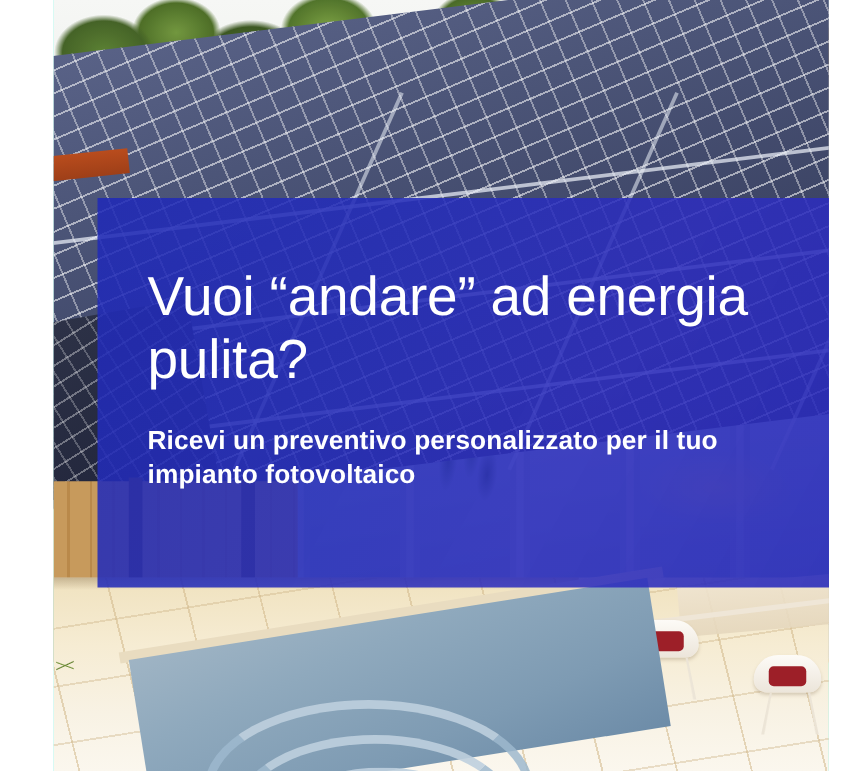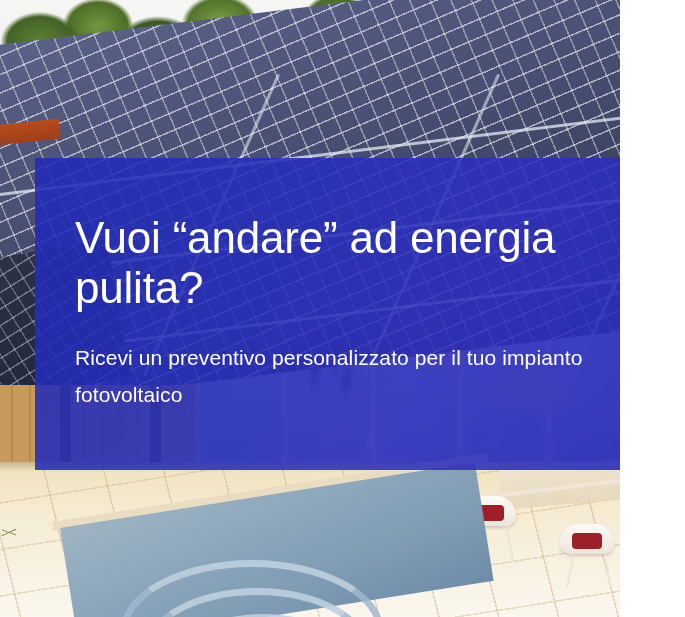--- a/index.html
+++ b/index.html
@@ -10,20 +10,21 @@
   body {
     font-family: "Liberation Sans", sans-serif;
   }
 
   .screenshot {
     position: relative;
     width: 620px;
     height: 617px;
     overflow: hidden;
     background: #5eead4;
+    margin-left: 43px;
   }
 
   
   .photo {
     position: absolute;
     inset: 0;
     overflow: hidden;
   }
 
   
@@ -363,22 +364,22 @@
     line-height: 50px;
     letter-spacing: -0.2px;
     white-space: pre-wrap;
   }
 
   .subhead {
     margin: 26px 0 0 0;
     color: #ffffff;
     font-family: "Liberation Sans", sans-serif;
     font-size: 21px;
-    font-weight: 400;
-    line-height: 37px;
+    font-weight: 700;
+    line-height: 27px;
     letter-spacing: 0.1px;
     white-space: pre-wrap;
   }
 </style>
 </head>
 <body>
 
 <div class="screenshot">
 
   <div class="photo">

